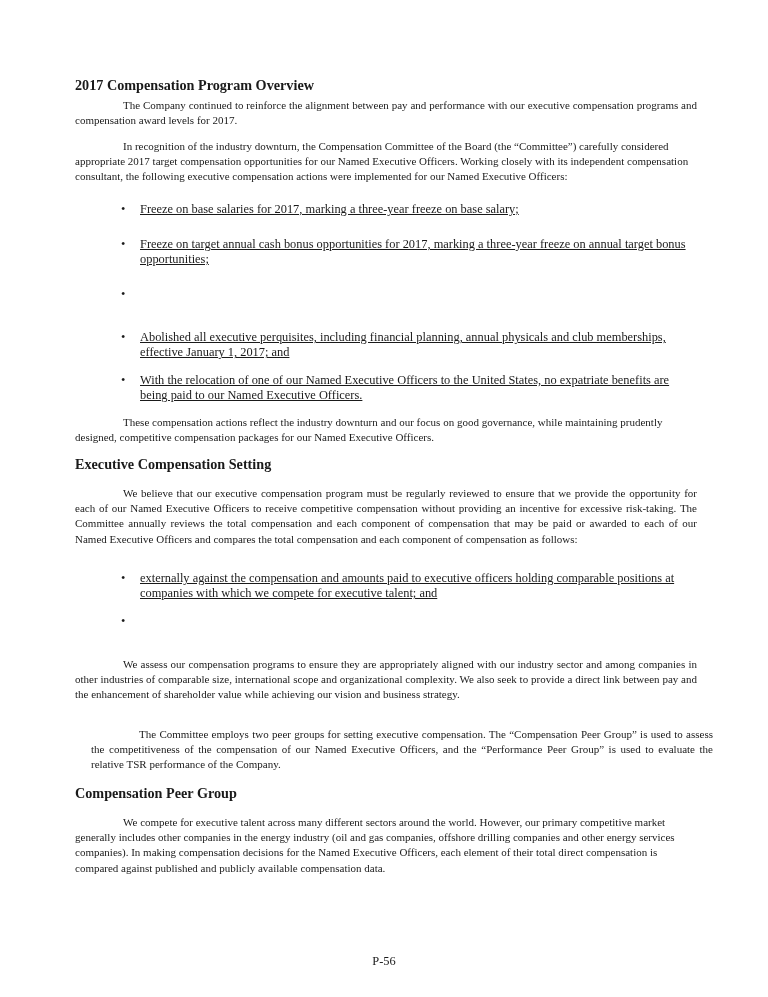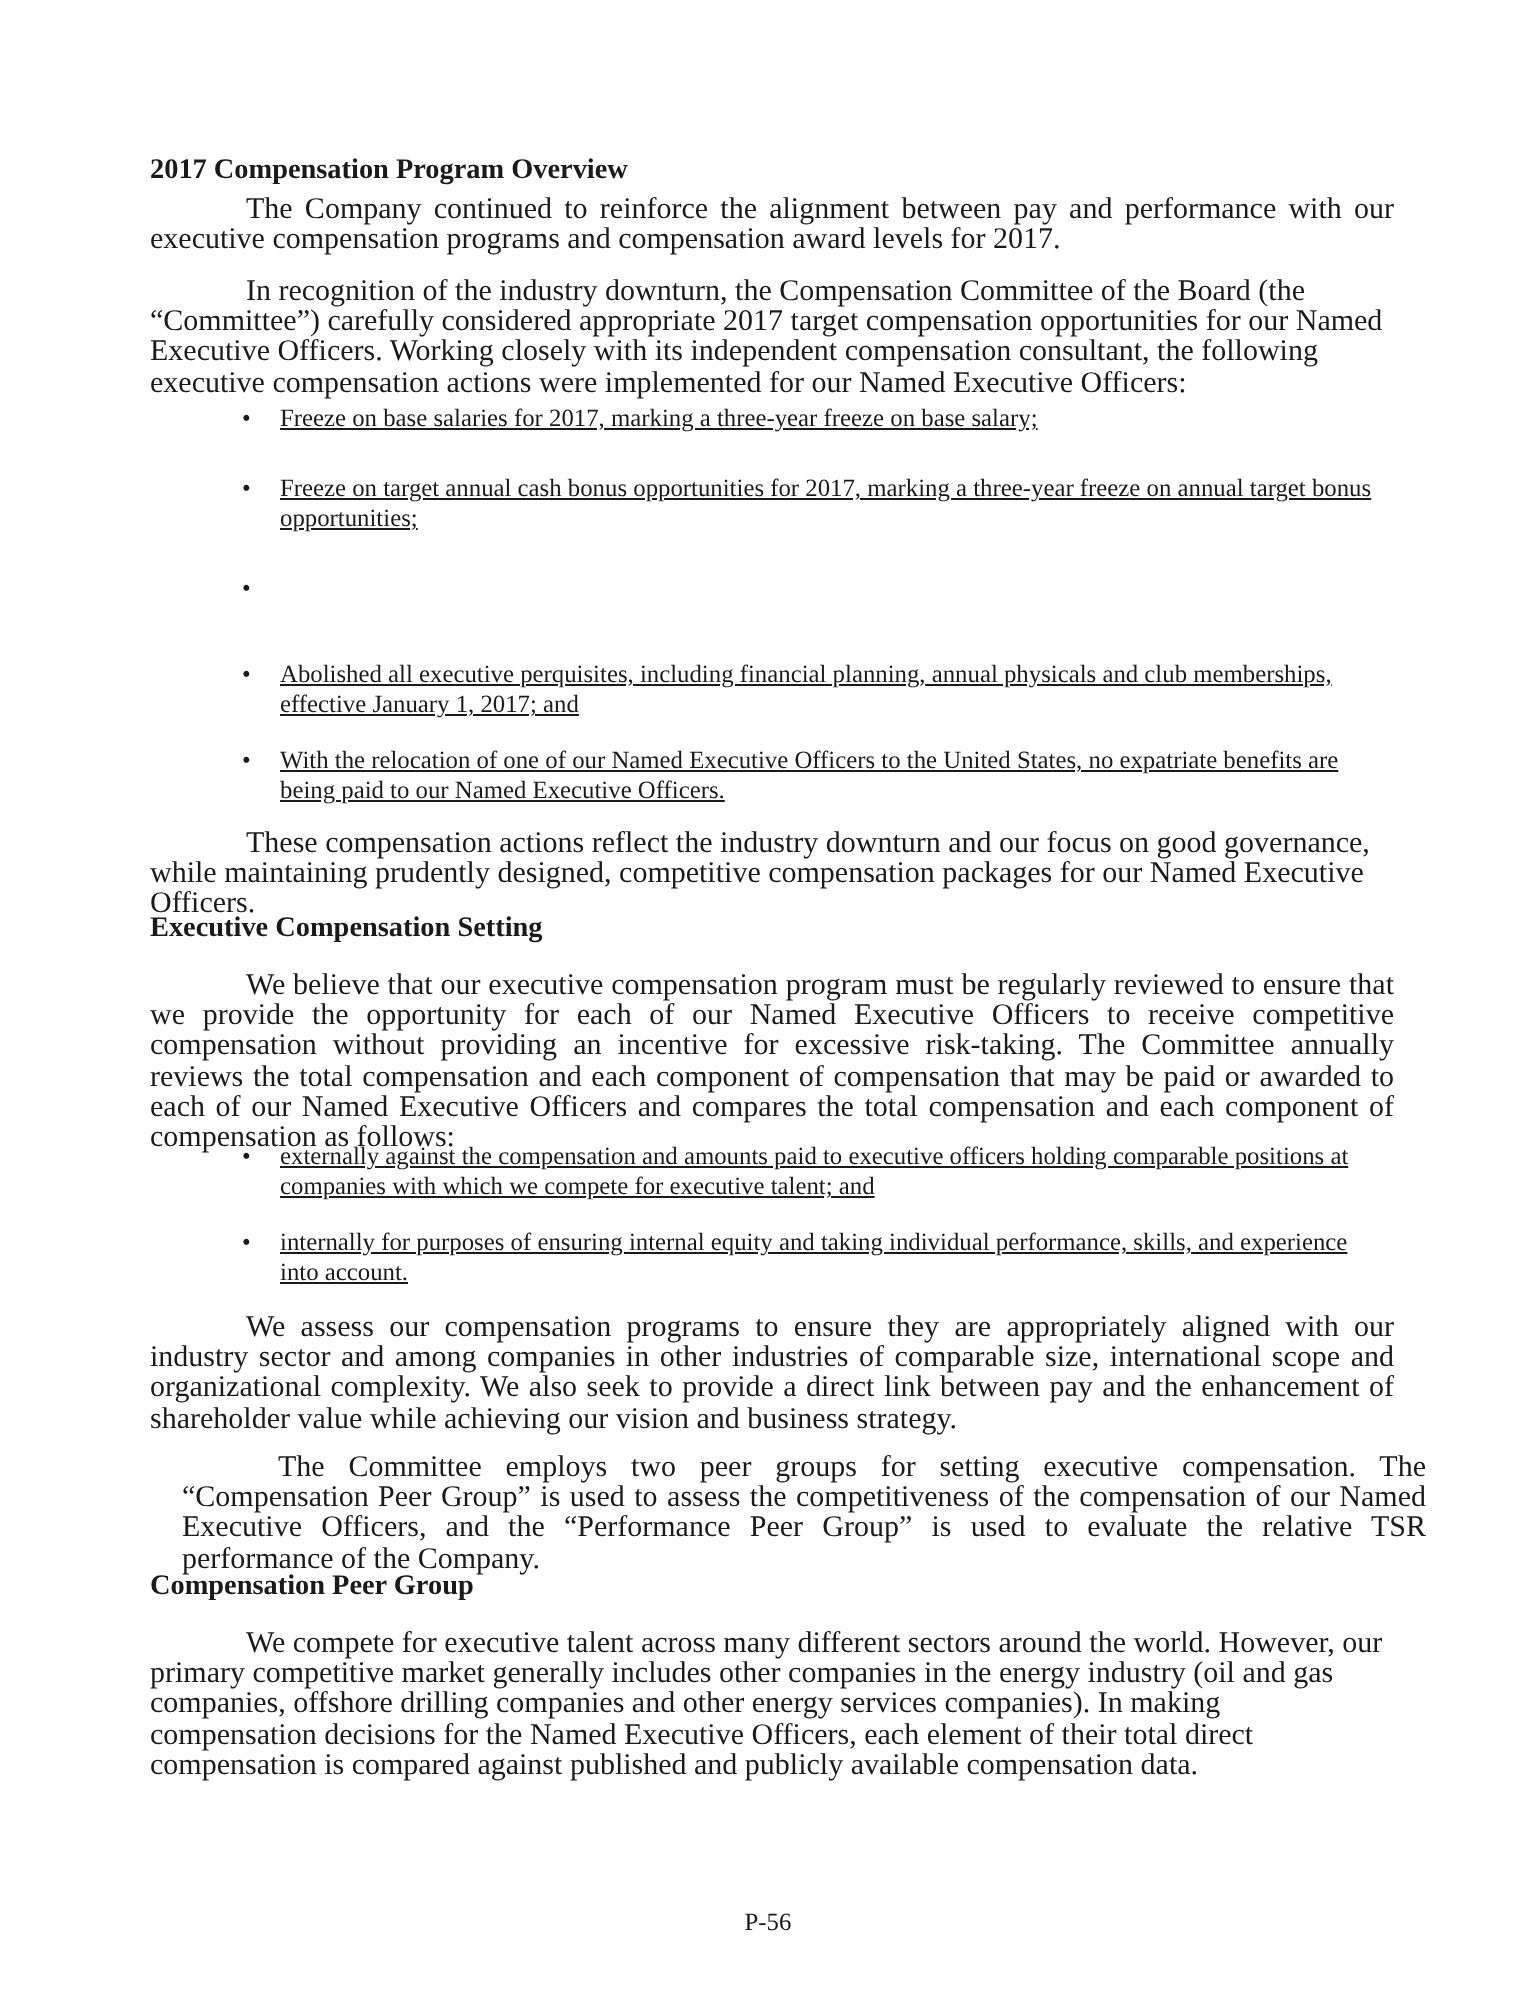--- a/index.html
+++ b/index.html
@@ -6,21 +6,21 @@
   body {
     width: 768px; height: 997px; position: relative; overflow: hidden;
     font-family: "Liberation Serif", serif; color: #1a1a1a;
   }
   .page { position: absolute; left: 75px; top: 0; width: 622px; }
   h2 {
     font-family: "Liberation Serif", serif; font-weight: bold;
     font-size: 14.2px; margin: 0; line-height: 17px; position: absolute; left: 0;
   }
   p {
-    font-size: 15px; line-height: 15.2px; margin: 0; position: absolute; left: 0; width: 622px;
+    font-size: 11px; line-height: 15.2px; margin: 0; position: absolute; left: 0; width: 622px;
   }
   p.just { text-align: justify; text-align-last: left; }
   .indent { text-indent: 48px; }
   ul.bullets { list-style: none; margin: 0; padding: 0; position: absolute; left: 0; width: 622px; }
   ul.bullets li {
     position: absolute; left: 0; width: 622px;
     font-size: 12.4px; line-height: 15.2px;
   }
   .bullet-dot {
     position: absolute; left: 46px; top: 0; width: 10px; font-size: 12.4px;
@@ -67,21 +67,20 @@
   <h2 style="top:456px;">Executive Compensation Setting</h2>
   <p class="just indent" style="top:486px;">We believe that our executive compensation program must be regularly reviewed to ensure that we provide the opportunity for each of our Named Executive Officers to receive competitive compensation without providing an incentive for excessive risk-taking. The Committee annually reviews the total compensation and each component of compensation that may be paid or awarded to each of our Named Executive Officers and compares the total compensation and each component of compensation as follows:</p>
 
   <ul class="bullets" style="top:0;">
     <li style="top:571px;">
       <span class="bullet-dot">•</span>
       <span class="bullet-text">externally against the compensation and amounts paid to executive officers holding comparable positions at companies with which we compete for executive talent; and</span>
     </li>
     <li style="top:614px;">
       <span class="bullet-dot">•</span>
-      <span class="bullet-text">internally for purposes of ensuring internal equity and taking individual performance, skills, and experience into account.</span>
     </li>
   </ul>
 
   <p class="just indent" style="top:657px;">We assess our compensation programs to ensure they are appropriately aligned with our industry sector and among companies in other industries of comparable size, international scope and organizational complexity. We also seek to provide a direct link between pay and the enhancement of shareholder value while achieving our vision and business strategy.</p>
   <p class="just indent" style="top:727px;margin-left:16px;">The Committee employs two peer groups for setting executive compensation. The “Compensation Peer Group” is used to assess the competitiveness of the compensation of our Named Executive Officers, and the “Performance Peer Group” is used to evaluate the relative TSR performance of the Company.</p>
 
   <h2 style="top:785px;text-align:center;">Compensation Peer Group</h2>
   <p class="indent" style="top:815px;">We compete for executive talent across many different sectors around the world. However, our primary competitive market generally includes other companies in the energy industry (oil and gas companies, offshore drilling companies and other energy services companies). In making compensation decisions for the Named Executive Officers, each element of their total direct compensation is compared against published and publicly available compensation data.</p>
 </div>
 

